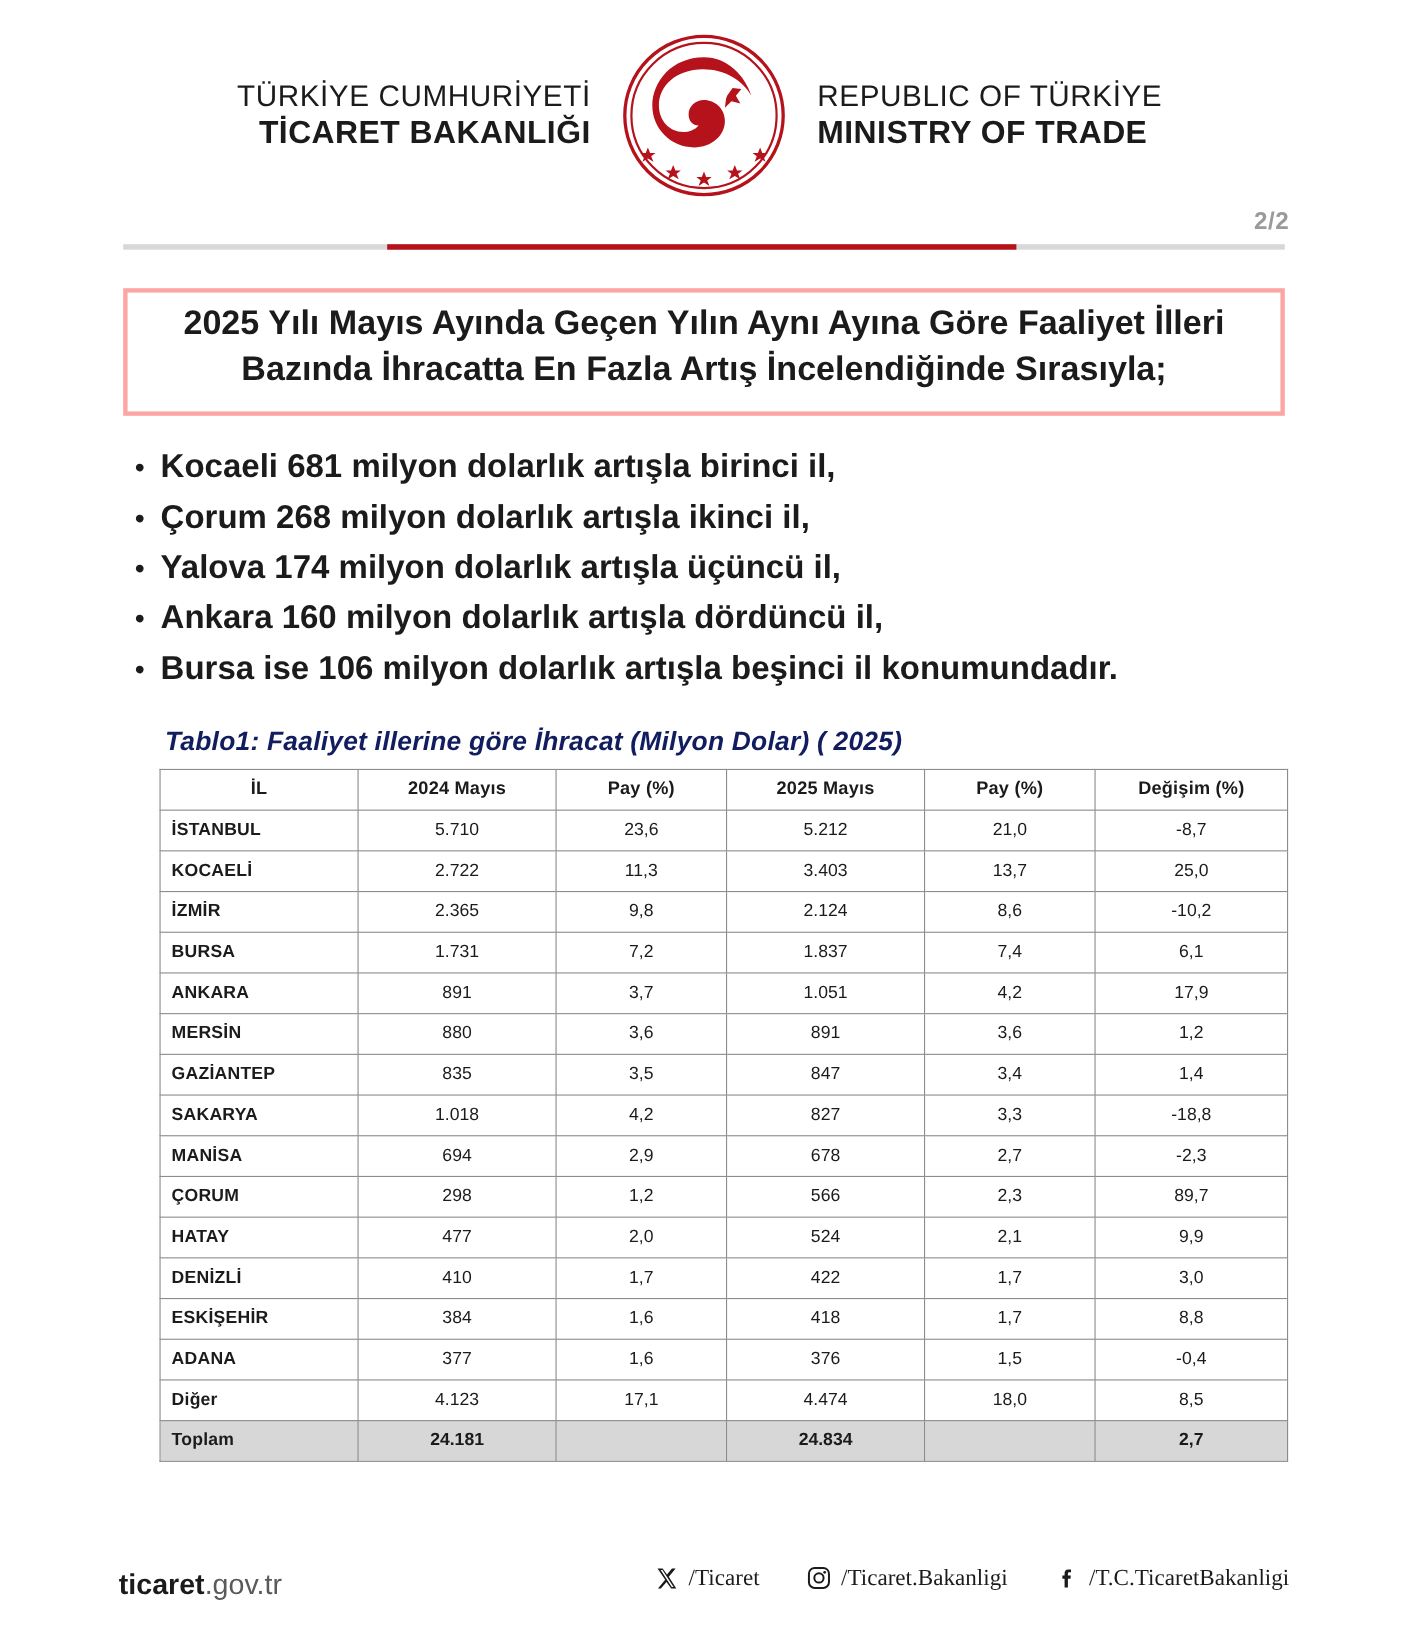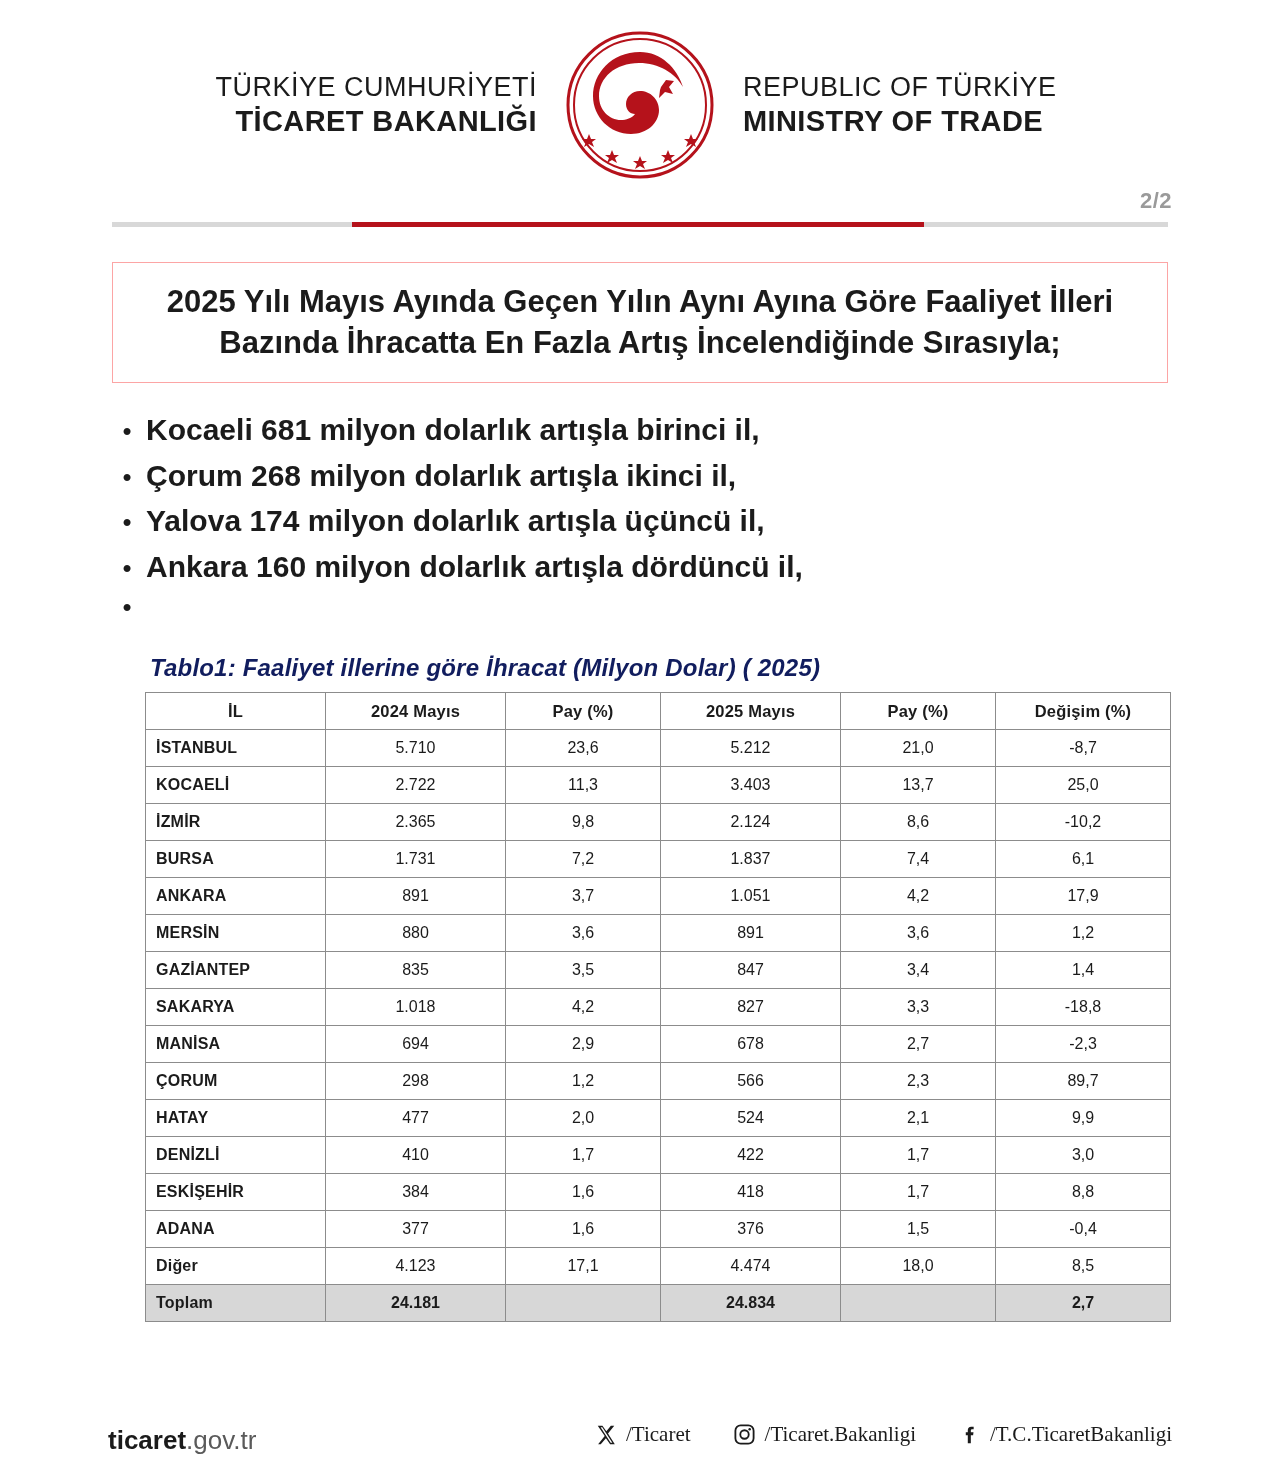--- a/index.html
+++ b/index.html
@@ -82,22 +82,22 @@
     top: 28px;
     left: 352px;
     width: 572px;
     height: 5px;
     background: #b5121b;
   }
 
   
   .title-box {
     margin: 28px 112px 0 112px;
-    border: 1px solid #fca5a5;
-    padding: 19px 22px 18px 22px;
+    border: 4px solid #fca5a5;
+    padding: 8px 22px 18px 22px;
   }
   .title-box .t-line {
     font-size: 31px;
     font-weight: bold;
     line-height: 1.32;
     text-align: center;
     color: #1b1b1b;
   }
 
   
@@ -268,20 +268,21 @@
   <div class="bullet">
     <span class="dot">•</span>
     <span class="btxt">Yalova 174 milyon dolarlık artışla üçüncü il,</span>
   </div>
   <div class="bullet">
     <span class="dot">•</span>
     <span class="btxt">Ankara 160 milyon dolarlık artışla dördüncü il,</span>
   </div>
   <div class="bullet">
     <span class="dot">•</span>
+    <span class="btxt">Bursa ise 106 milyon dolarlık artışla beşinci il konumundadır.</span>
   </div>
 </div>
 
 <div class="table-caption">Tablo1: Faaliyet illerine göre İhracat (Milyon Dolar) ( 2025)</div>
 
 <div class="tbl-wrap">
   <table class="data">
     <colgroup>
       <col class="c-il">
         <col class="c-v">

